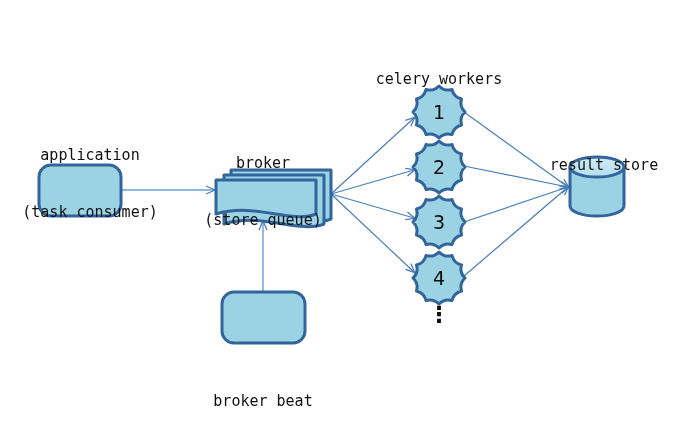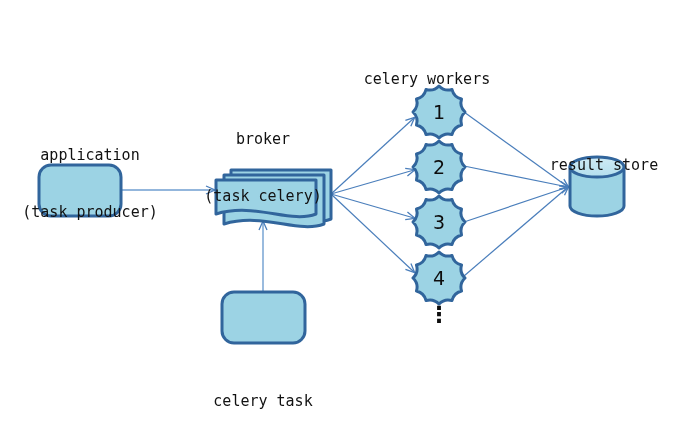--- a/index.html
+++ b/index.html
@@ -132,34 +132,34 @@
     </g>
 
     <g>
       <path d="M570,167 L570,206 A27,10 0 0 0 624,206 L624,167 Z" fill="#9cd3e4" stroke="#31659c" stroke-width="3" stroke-linejoin="round"></path>
       <ellipse cx="597" cy="167" rx="27" ry="10" fill="url(#cylTopGrad)" stroke="#31659c" stroke-width="3"></ellipse>
     </g>
   </svg>
 
   <div class="lbl" style="left:10px; top:108px; width:160px;">
     <span>application</span>
-    <span>(task producer)</span>
+    <span>(task consumer)</span>
   </div>
 
-  <div class="lbl" style="left:193px; top:92px; width:140px;">
+  <div class="lbl" style="left:193px; top:116px; width:140px;">
     <span>broker</span>
-    <span>(task celery)</span>
+    <span>(store queue)</span>
   </div>
 
   <div class="lbl" style="left:183px; top:354px; width:160px;">
-    <span>celery task</span>
+    <span>broker beat</span>
     
   </div>
 
-  <div class="lbl" style="left:347px; top:32px; width:160px;">
+  <div class="lbl" style="left:359px; top:32px; width:160px;">
     <span>celery workers</span>
   </div>
 
   <div class="lbl" style="left:534px; top:118px; width:140px;">
     <span>result store</span>
   </div>
 
   <div class="node-num" style="left:414px; top:101px;">1</div>
   <div class="node-num" style="left:414px; top:156px;">2</div>
   <div class="node-num" style="left:414px; top:211px;">3</div>

